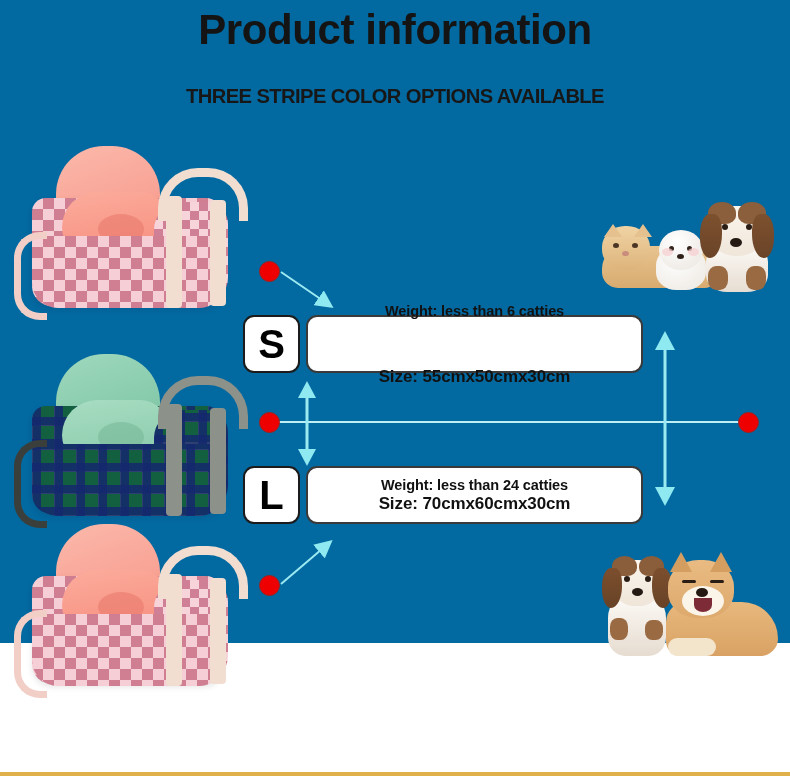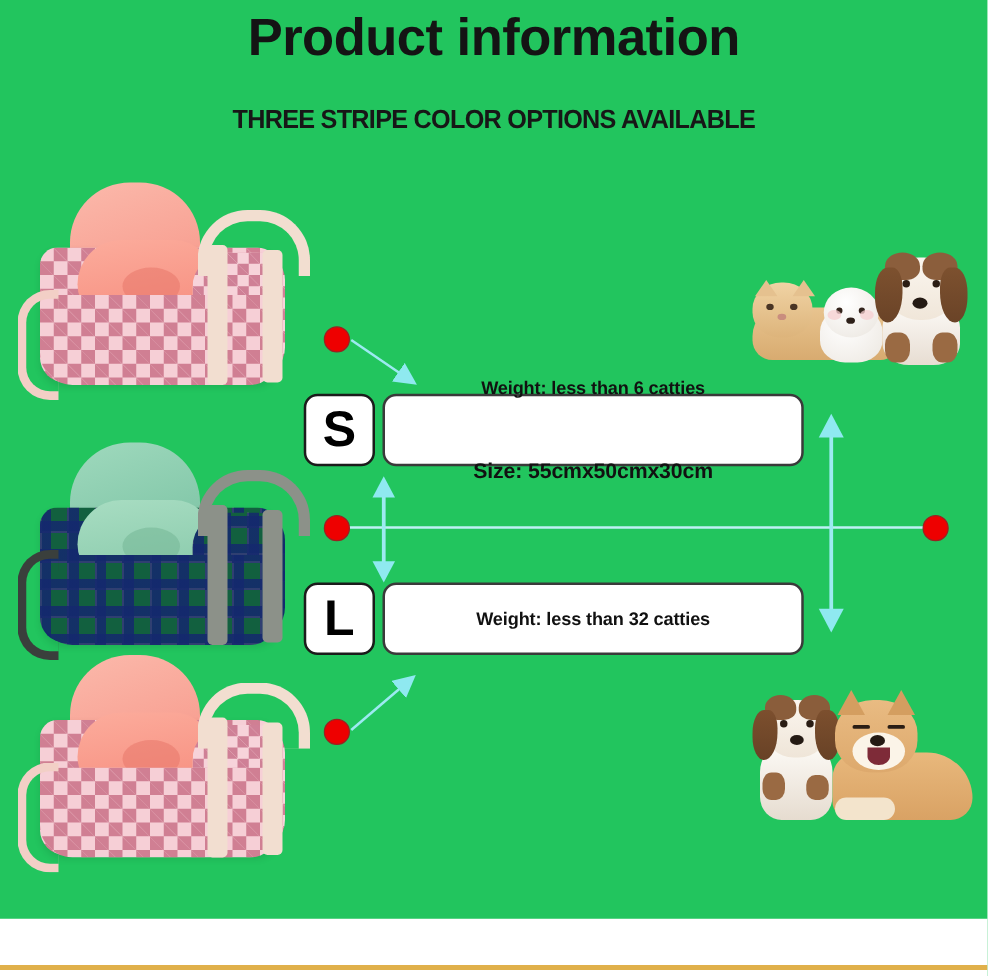--- a/index.html
+++ b/index.html
@@ -1,18 +1,18 @@
 <!DOCTYPE html>
 <html><head>
 <meta charset="utf-8">
 <style>
   html,body{margin:0;padding:0;background:#ffffff;}
   body{width:790px;height:781px;position:relative;overflow:hidden;
        font-family:"Liberation Sans","DejaVu Sans",sans-serif;}
-  .canvas{position:absolute;inset:0;width:790px;height:735px;background:#22c55e;}
+  .canvas{position:absolute;inset:0;width:790px;height:643px;background:#0369a1;}
 
   
   .title{position:absolute;left:0;top:6px;width:790px;text-align:center;
          font-size:42px;font-weight:bold;color:#141414;letter-spacing:-0.4px;}
   .subtitle{position:absolute;left:0;top:84px;width:790px;text-align:center;
             font-size:21px;font-weight:bold;color:#171717;
             letter-spacing:-0.6px;transform:scaleX(.96);}
 
   
   .sizebox{position:absolute;width:57px;height:58px;border:2px solid #1b1b1b;
@@ -193,21 +193,22 @@
   </div>
   <div class="specbox" style="left:306px;top:315px;width:337px;gap:48px;">
     <div class="ln">Weight: less than 6 catties</div>
     <div class="ln2">Size: 55cmx50cmx30cm</div>
   </div>
 
   <div class="sizebox" style="left:243px;top:466px;">
     <span>L</span>
   </div>
   <div class="specbox" style="left:306px;top:466px;width:337px;">
-    <div class="ln">Weight: less than 32 catties</div>
+    <div class="ln">Weight: less than 24 catties</div>
+    <div class="ln2">Size: 70cmx60cmx30cm</div>
   </div>
 
   <svg class="svglayer" viewBox="0 0 790 781">
     <defs>
       <marker id="ah" markerWidth="9" markerHeight="9" refX="2" refY="4.5" orient="auto">
         <path d="M0,0 L9,4.5 L0,9 z" fill="#8fe9f0"></path>
       </marker>
     </defs>
 
     <line x1="281" y1="272" x2="322" y2="300" stroke="#9ceaf1" stroke-width="2" marker-end="url(#ah)"></line>

